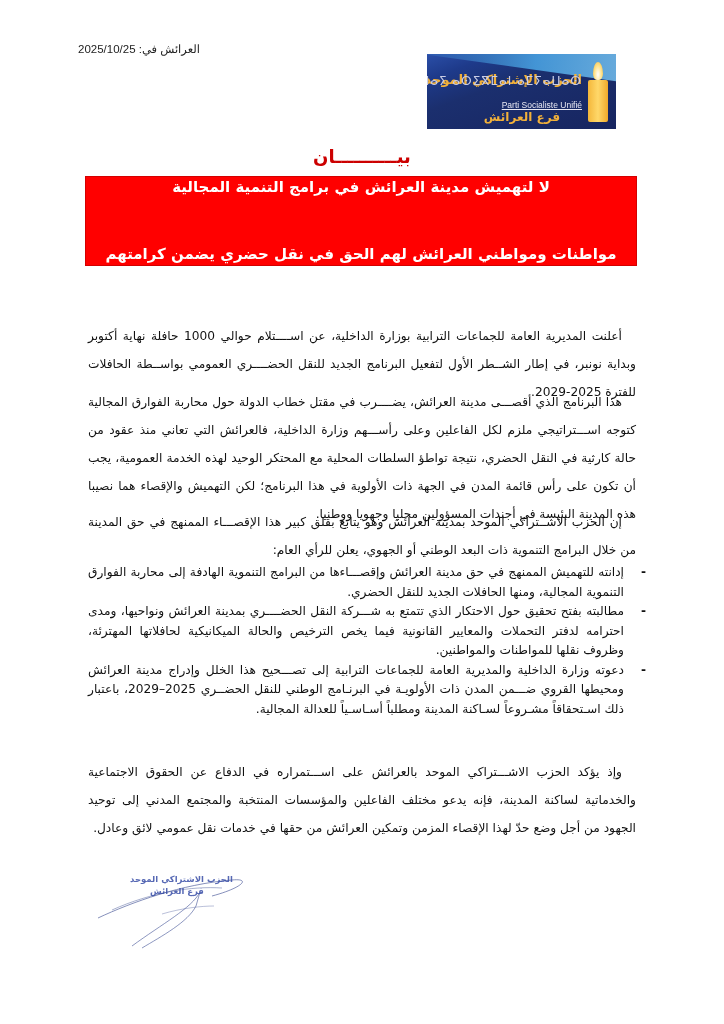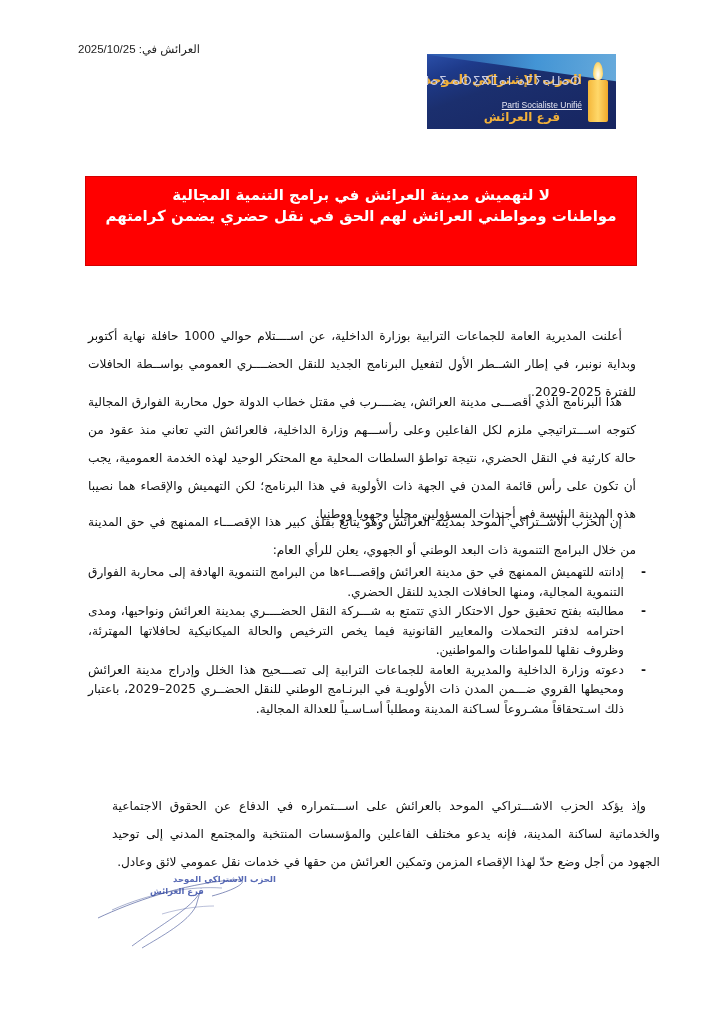--- a/index.html
+++ b/index.html
@@ -32,46 +32,46 @@
   .logo .l4 { position: absolute; right: 56px; top: 56px; font-size: 12px; font-weight: bold;
               color: #f2b13a; direction: rtl; white-space: nowrap; }
 
   
   .heading { position: absolute; left: 0; width: 724px; top: 146px; text-align: center;
              color: #cc0000; font-weight: bold; font-size: 18px; direction: rtl; }
 
   
   .redbox { position: absolute; left: 85px; top: 176px; width: 552px; height: 90px;
             background: #ff0000; border: 1px solid #d40000; box-sizing: border-box;
-            display: flex; flex-direction: column; align-items: center; justify-content: flex-start;
-            padding-top: 8px; }
+            display: flex; flex-direction: column; align-items: center; justify-content: space-between;
+            padding-top: 0; }
   .redbox .t { color: #ffffff; font-weight: bold; font-size: 15px; direction: rtl;
                line-height: 21px; white-space: nowrap; }
 
   
   .body { position: absolute; left: 88px; width: 548px; direction: rtl; text-align: justify;
           font-size: 12.2px; line-height: 28px; color: #111;
           font-family: "DejaVu Sans", sans-serif; }
   .body p { margin: 0; text-indent: 14px; text-align-last: right; }
   #p1 { top: 322px; }
   #p2 { top: 388px; }
   #p3 { top: 508px; }
-  #p4 { top: 792px; margin-left: 24px; }
+  #p4 { top: 758px; }
 
   .bullets { position: absolute; left: 88px; width: 560px; top: 563px; direction: rtl;
              font-size: 12.2px; line-height: 19.5px; color: #111; margin: 0; padding: 0;
              list-style: none; }
   .bullets li { position: relative; padding-right: 24px; text-align: justify;
                 text-align-last: right; }
   .bullets li .dash { position: absolute; right: 2px; top: 0; font-weight: bold; }
 
   
   .stamp { position: absolute; left: 92px; top: 862px; width: 190px; height: 90px; }
   .stamp .s1 { position: absolute; left: 38px; top: 12px; font-size: 8.5px; color: #3a4fa8;
-               direction: rtl; white-space: nowrap; font-weight: bold; opacity: .85; margin-left: 43px; }
+               direction: rtl; white-space: nowrap; font-weight: bold; opacity: .85; }
   .stamp .s2 { position: absolute; left: 58px; top: 24px; font-size: 8.5px; color: #3a4fa8;
                direction: rtl; white-space: nowrap; font-weight: bold; opacity: .85; }
   .stamp svg { position: absolute; left: 0; top: 0; }
 </style>
 </head>
 <body>
 
 <div class="page">
 
   <div class="date">العرائش في: 2025/10/25</div>
@@ -79,20 +79,21 @@
   <div class="logo">
     <div class="sweep"></div>
     <div class="flame"></div>
     <div class="candle"></div>
     <div class="l1">الحزب الإشتراكي الموحد</div>
     <div class="l2">ⴰⵎⵙⵍⴰⵢ ⴰⵙⵉⴳⵎⴰⵏ ⴰⵎⵢⴰⵡⴰⵙ</div>
     <div class="l3">Parti Socialiste Unifié</div>
     <div class="l4">فرع العرائش</div>
   </div>
 
+  <div class="heading">بيــــــــــان</div>
 
   <div class="redbox">
     <div class="t">لا لتهميش مدينة العرائش في برامج التنمية المجالية</div>
     <div class="t">مواطنات ومواطني العرائش لهم الحق في نقل حضري يضمن كرامتهم</div>
   </div>
 
   <div class="body" id="p1">
     <p>أعلنت المديرية العامة للجماعات الترابية بوزارة الداخلية، عن اســــتلام حوالي 1000 حافلة نهاية أكتوبر وبداية نونبر، في إطار الشــطر الأول لتفعيل البرنامج الجديد للنقل الحضــــري العمومي بواســطة الحافلات للفترة 2025-2029.</p>
   </div>
 

